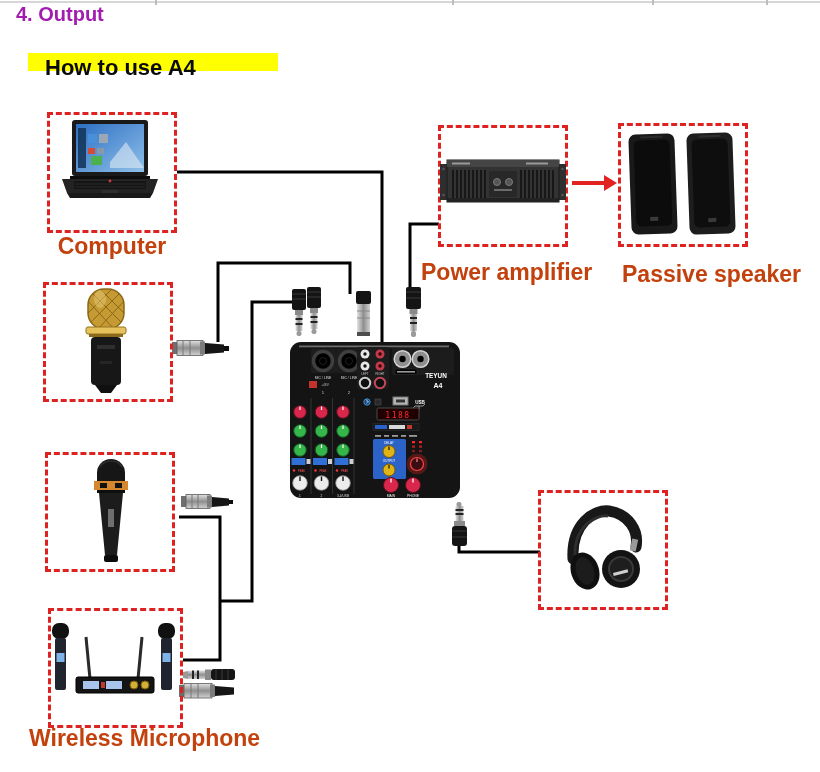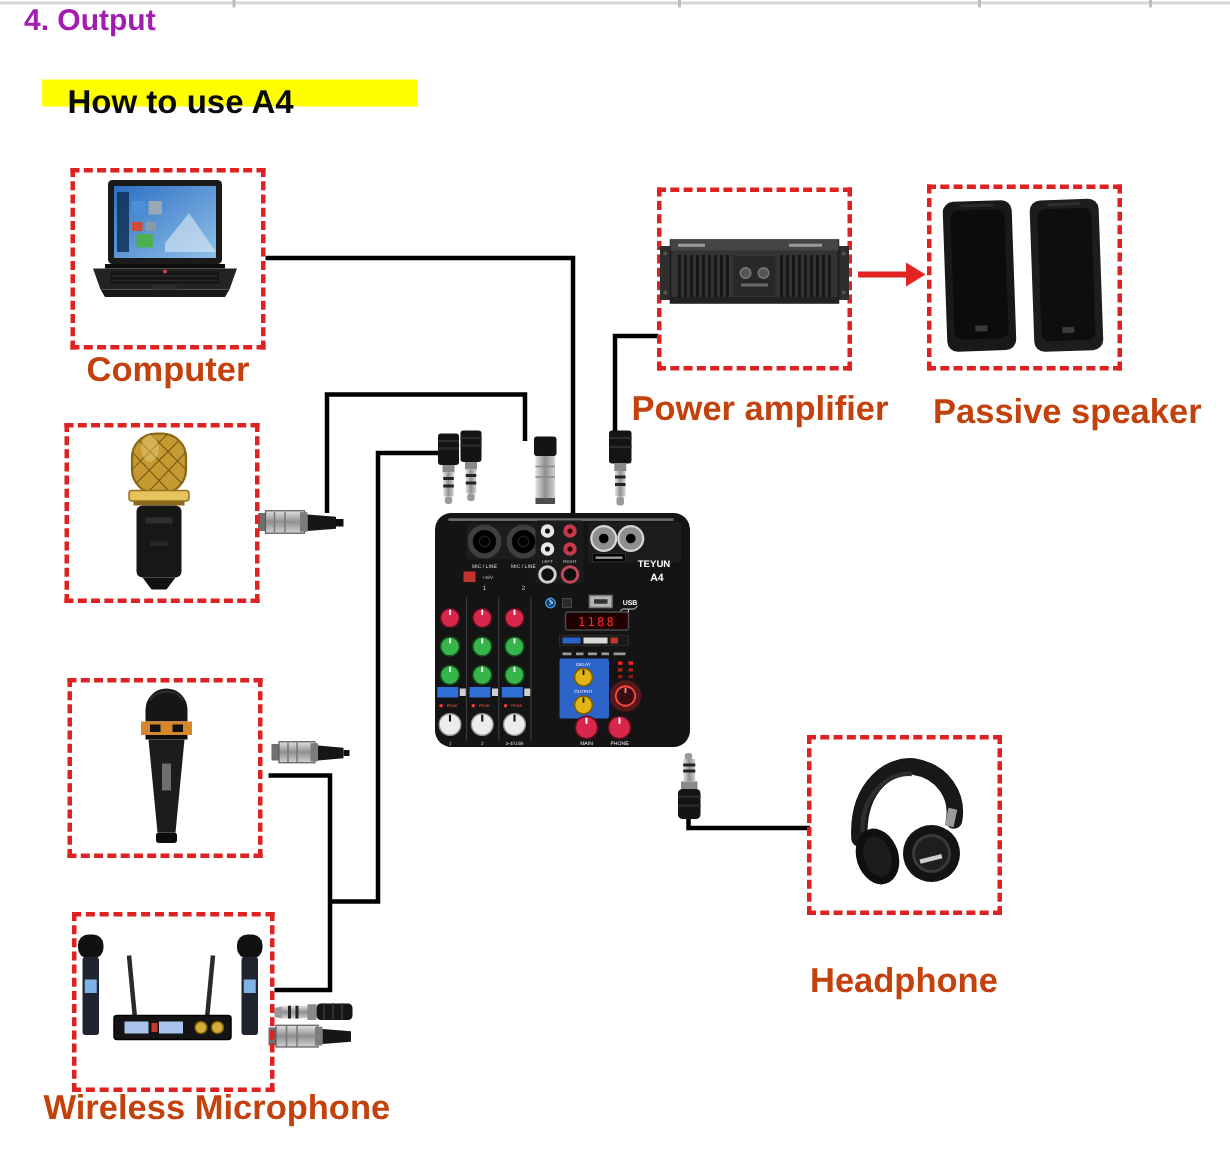--- a/index.html
+++ b/index.html
@@ -156,21 +156,20 @@
   <div class="abs dashbox" style="left:45px;top:452px;width:130px;height:120px;"></div>
   <div class="abs dashbox" style="left:48px;top:608px;width:135px;height:120px;"></div>
   <div class="abs dashbox" style="left:438px;top:125px;width:130px;height:122px;"></div>
   <div class="abs dashbox" style="left:618px;top:123px;width:130px;height:124px;"></div>
   <div class="abs dashbox" style="left:538px;top:490px;width:130px;height:120px;"></div>
 
   <div class="abs devlabel center" style="left:47px;top:233px;width:130px;">Computer</div>
   <div class="abs devlabel" style="left:29px;top:725px;">Wireless Microphone</div>
   <div class="abs devlabel" style="left:421px;top:259px;">Power amplifier</div>
   <div class="abs devlabel" style="left:597px;top:261px;margin-left:25px;">Passive speaker</div>
-  <div class="abs devlabel" style="left:540px;top:640px;">Headphone</div>
 
   <div class="abs devimg" style="left:58px;top:118px;">
     <svg width="104" height="106" viewBox="0 0 104 106">
       <defs>
           <linearGradient id="sky" x1="0" y1="0" x2="1" y2="1">
         <stop offset="0" stop-color="#2d6fc4"></stop>
             <stop offset="1" stop-color="#8fc0e8"></stop>
           </linearGradient>
         </defs>
       <rect x="14" y="2" width="76" height="56" rx="3" fill="#1a1a1a"></rect>

